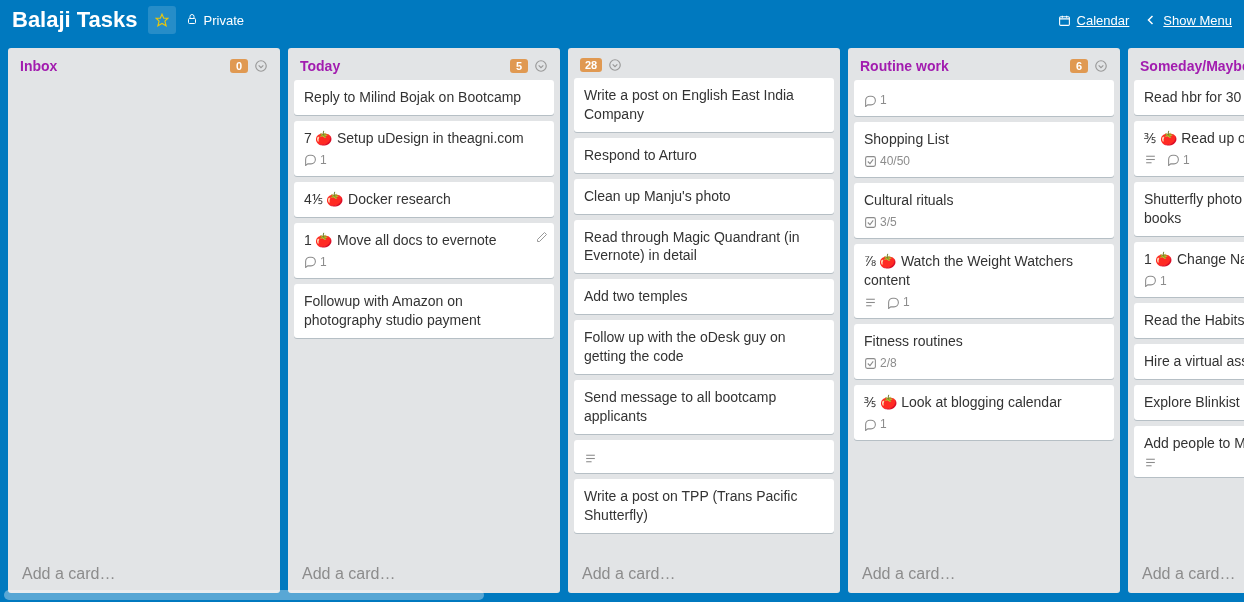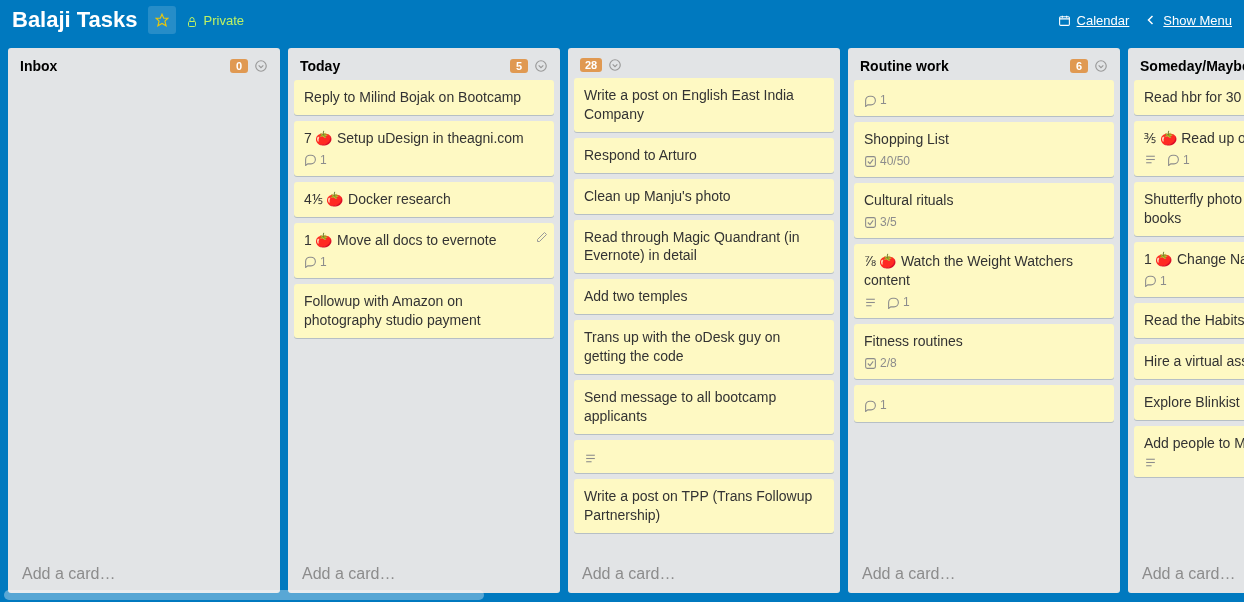--- a/index.html
+++ b/index.html
@@ -31,24 +31,24 @@
     display: flex;
     align-items: center;
     justify-content: center;
     border-radius: 3px;
     margin-right: 10px;
     color: #e6c60d;
     cursor: pointer;
   }
   .private-btn {
     display: flex;
-    align-items: flex-end;
+    align-items: flex-start;
     gap: 6px;
     font-size: 13px;
-    color: #bef264;
+    color: #ffffff;
     cursor: pointer;
   }
   .header-right {
     margin-left: auto;
     display: flex;
     gap: 16px;
     font-size: 13px;
   }
   .header-link {
     text-decoration: underline;
@@ -81,21 +81,21 @@
   }
   .list-header {
     display: flex;
     align-items: center;
     padding: 4px 6px 6px 6px;
   }
   .list-title {
     font-size: 14px;
     font-weight: 700;
     flex: 1;
-    color: #000000;
+    color: #a21caf;
   }
   .count-badge {
     background: #e09952;
     color: #fff;
     font-size: 11px;
     font-weight: 700;
     padding: 1px 5px;
     border-radius: 3px;
     margin-right: 6px;
     min-width: 18px;
@@ -105,32 +105,32 @@
     color: #999;
     cursor: pointer;
     display:flex;
     align-items:center;
   }
   .cards {
     overflow-y: auto;
     flex: 1;
   }
   .card {
-    background: #fef9c3;
+    background: #ffffff;
     border-radius: 3px;
     box-shadow: 0 1px 0 rgba(9,45,66,.2);
     padding: 8px 10px;
     margin-bottom: 6px;
     font-size: 14px;
     color: #333;
     cursor: pointer;
     line-height: 1.35;
     position: relative;
   }
-  .card.hover { background: #fef9c3; }
+  .card.hover { background: #ffffff; }
   .card-badges {
     display: flex;
     gap: 10px;
     margin-top: 4px;
     color: #8c8c8c;
     font-size: 12px;
     align-items: center;
   }
   .badge {
     display: flex;
@@ -280,38 +280,38 @@
         <div class="card">
           <div>Clean up Manju's photo</div>
         </div>
         <div class="card">
           <div>Read through Magic Quandrant (in Evernote) in detail</div>
         </div>
         <div class="card">
           <div>Add two temples</div>
         </div>
         <div class="card">
-          <div>Trans up with the oDesk guy on getting the code</div>
+          <div>Follow up with the oDesk guy on getting the code</div>
         </div>
         <div class="card">
           <div>Send message to all bootcamp applicants</div>
         </div>
         <div class="card">
           <div class="card-badges">
             <span class="badge">
               <svg width="13" height="13" viewBox="0 0 24 24" fill="none" stroke="currentColor" stroke-width="2">
                 <line x1="4" y1="6" x2="20" y2="6"></line>
                 <line x1="4" y1="12" x2="20" y2="12"></line>
                 <line x1="4" y1="18" x2="14" y2="18"></line>
               </svg>
             </span>
           </div>
         </div>
         <div class="card">
-          <div>Write a post on TPP (Trans Followup Partnership)</div>
+          <div>Write a post on TPP (Trans Pacific Shutterfly)</div>
         </div>
       </div>
       <div class="add-card">Add a card…</div>
     </div>
     <div class="list">
       <div class="list-header">
         <div class="list-title">Routine work</div>
         <div class="count-badge">6</div>
         <div class="list-menu">
           <svg width="14" height="14" viewBox="0 0 24 24" fill="none" stroke="currentColor" stroke-width="2">
@@ -379,20 +379,21 @@
             <span class="badge">
               <svg width="13" height="13" viewBox="0 0 24 24" fill="none" stroke="currentColor" stroke-width="2">
                 <rect x="3" y="3" width="18" height="18" rx="3"></rect>
                 <polyline points="7 12 11 16 17 8"></polyline>
               </svg>
               <span>2/8</span>
             </span>
           </div>
         </div>
         <div class="card">
+          <div>⅗ 🍅 Look at blogging calendar</div>
           <div class="card-badges">
             <span class="badge">
               <svg width="13" height="13" viewBox="0 0 24 24" fill="none" stroke="currentColor" stroke-width="2">
                 <path d="M21 12a8 8 0 0 1-8 8H7l-4 3V12a8 8 0 0 1 8-8h2a8 8 0 0 1 8 8z"></path>
               </svg>
               <span>1</span>
             </span>
           </div>
         </div>
       </div>

